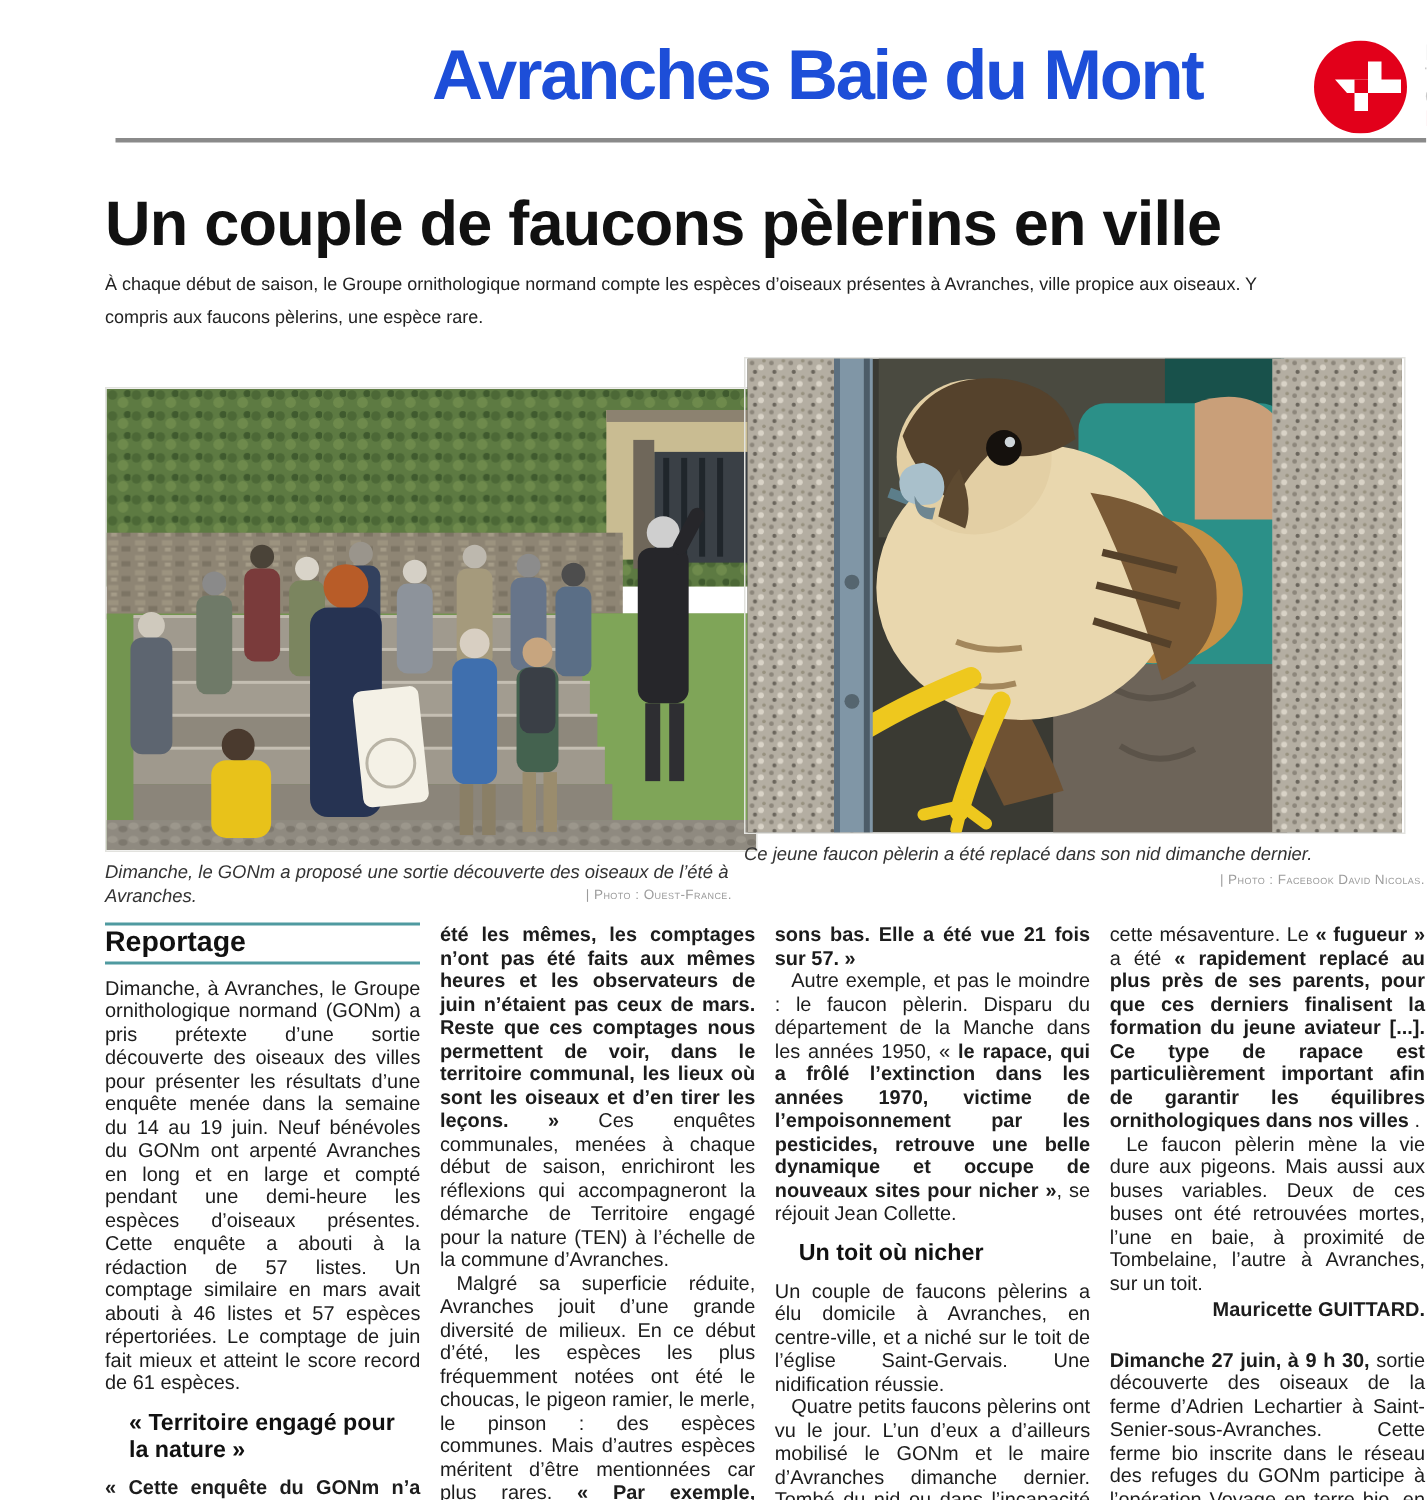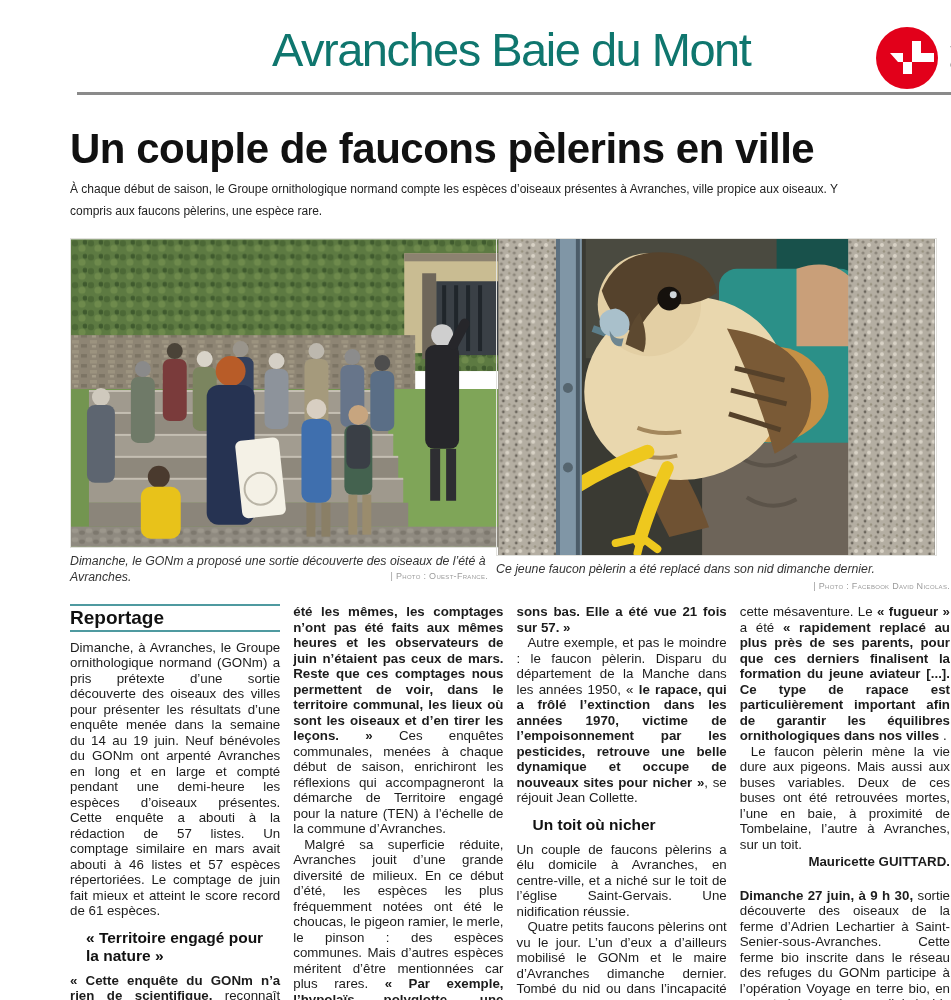--- a/index.html
+++ b/index.html
@@ -1,37 +1,37 @@
 <!DOCTYPE html>
 <html><head>
 <meta charset="utf-8">
 <style>
   html,body{margin:0;padding:0;background:#ffffff;}
   .page{position:relative;width:951px;height:1000px;background:#fff;overflow:hidden;
         font-family:"Liberation Sans", sans-serif;color:#1c1c1c;}
   
   .masthead{position:relative;height:97px;}
-  .m-title{position:absolute;left:272px;top:22px;font-size:47px;font-weight:normal;
-           letter-spacing:-1.5px;color:#0f766e;white-space:nowrap;}
+  .m-title{position:absolute;left:288px;top:22px;font-size:47px;font-weight:bold;
+           letter-spacing:-1.5px;color:#1d4ed8;white-space:nowrap;}
   .m-logo{position:absolute;left:876px;top:27px;width:62px;height:62px;}
   .m-snippets{position:absolute;left:950px;top:29px;font-size:15px;line-height:14.5px;white-space:nowrap;}
   .m-snippets .s1{color:#555;}
   .m-snippets .s2{color:#999;}
   .m-snippets .s3{color:#222;font-weight:bold;}
   .m-snippets .s4{color:#e2001a;}
   .m-rule{position:absolute;left:77px;right:0;top:92px;height:3px;background:#8a8a8a;}
   
   main{padding:0 1px 0 70px;}
   h1{margin:32px 0 10px 0;font-size:42px;line-height:40px;font-weight:bold;
      letter-spacing:-0.5px;color:#111;}
   .lead{margin:0 0 16px 0;max-width:805px;font-size:12px;line-height:21.5px;color:#222;}
   
   .photos{display:flex;gap:8px;align-items:flex-start;}
   figure{margin:0;}
-  .fig-left{width:418px;}
+  .fig-left{width:418px;margin-top:20px;}
   .fig-right{width:517px;}
   .ph{display:block;border:1px solid #e2e2de;}
   figcaption{position:relative;margin-top:5px;font-style:italic;font-size:12.3px;
              line-height:16px;color:#333;}
   .credit{font-style:normal;font-variant:small-caps;font-size:9px;letter-spacing:.3px;color:#9b9b9b;padding-left:28px;}
   .credit-abs{position:absolute;right:0;bottom:1px;}
   .credit-line{display:block;text-align:right;margin-top:1px;}
   
   .cols{display:flex;gap:13px;margin-top:10px;}
   .col{flex:1 1 0;font-size:13.3px;line-height:15.5px;text-align:justify;}

